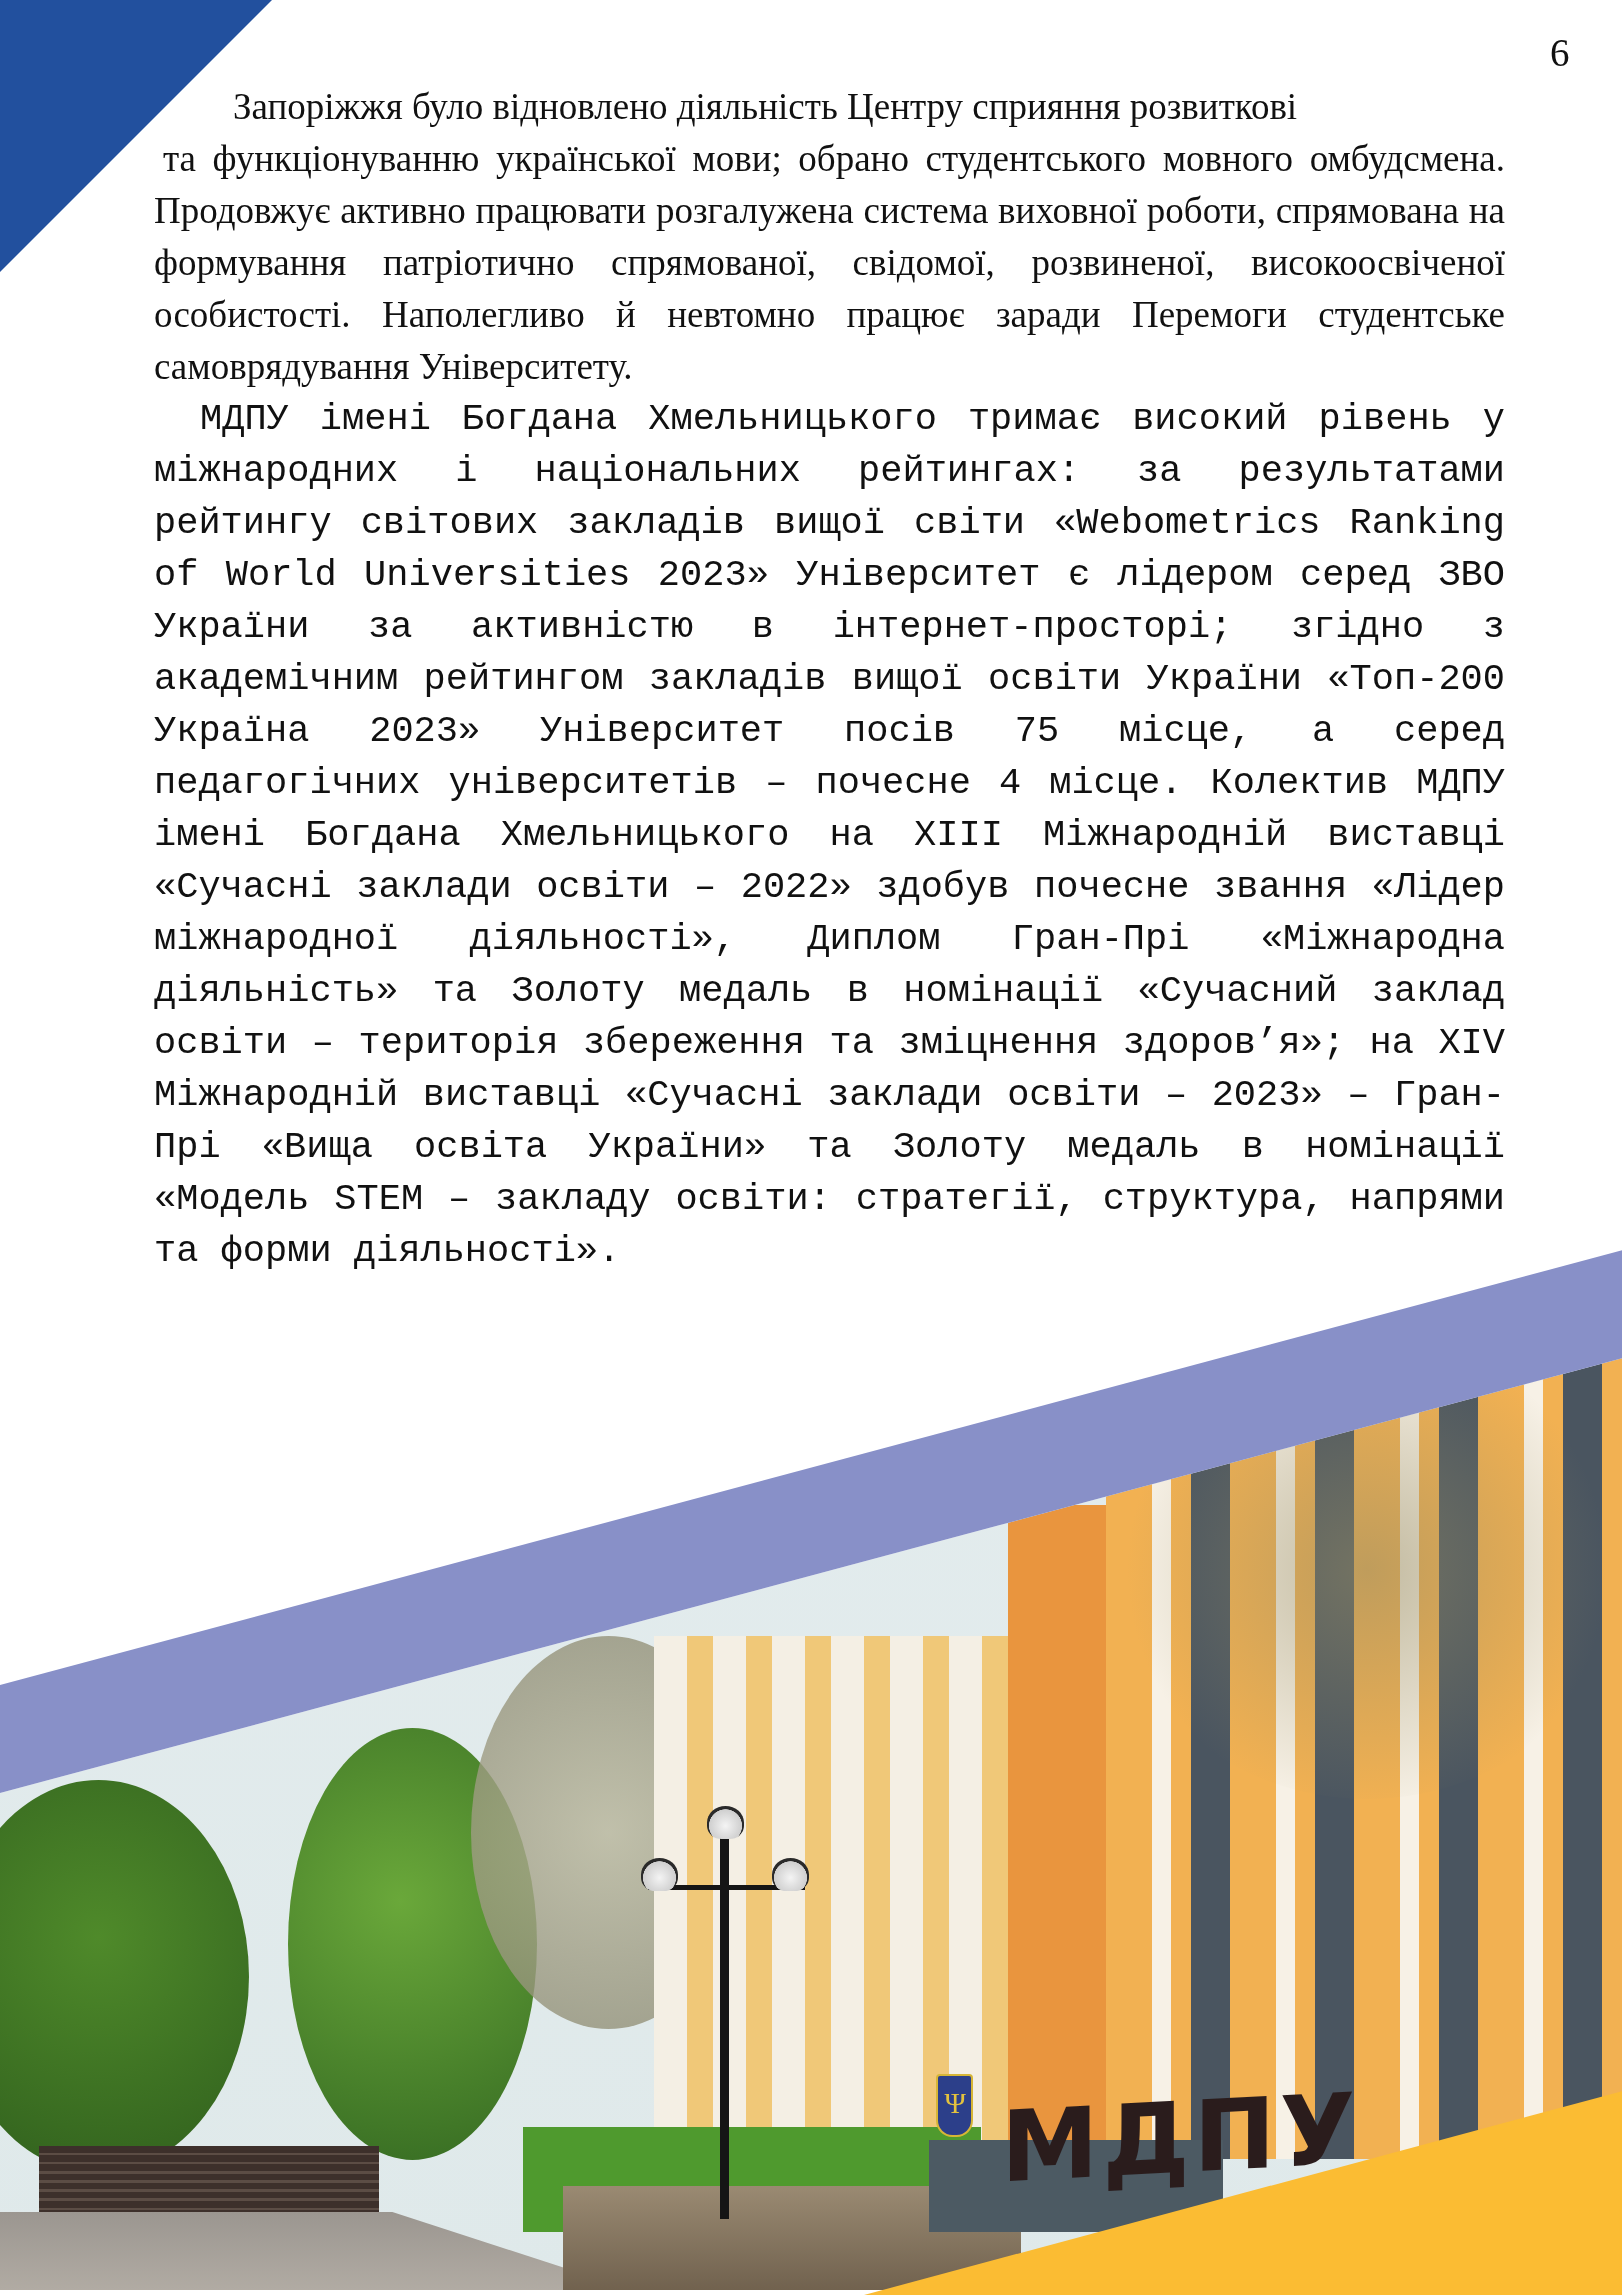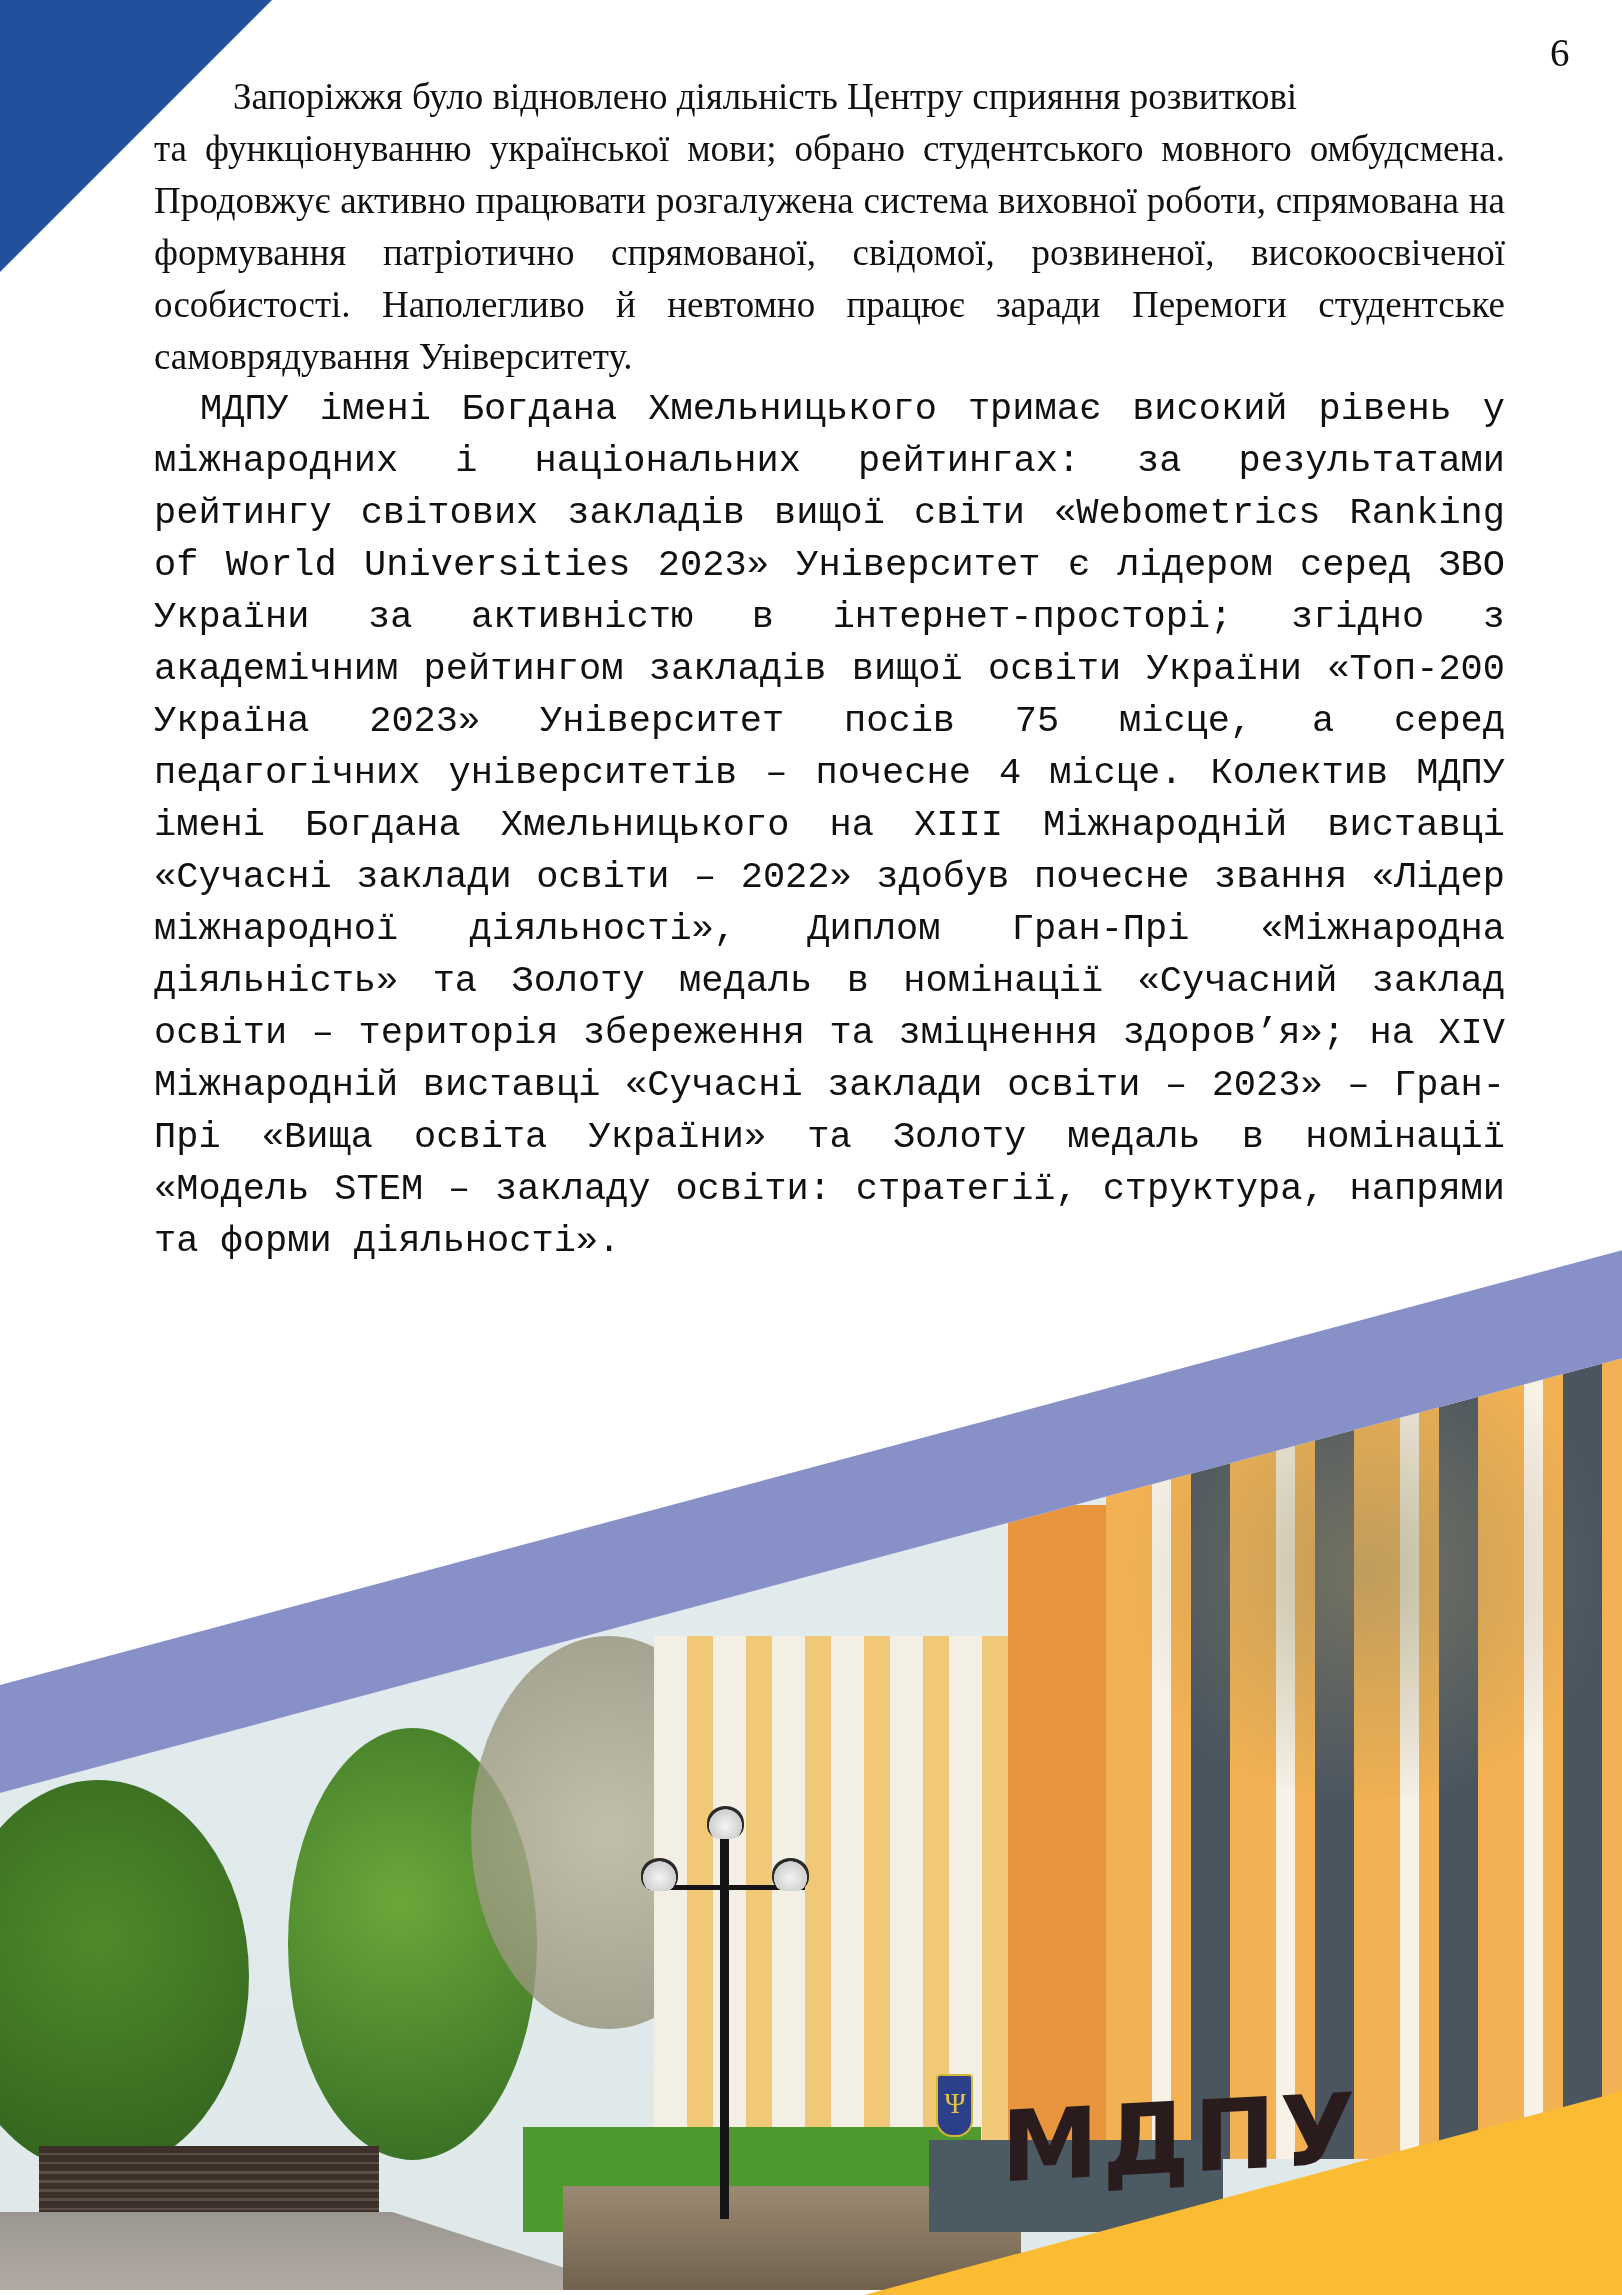--- a/index.html
+++ b/index.html
@@ -1,23 +1,23 @@
 <!DOCTYPE html>
 <html style="font-size:10.5px"><head>
 <meta charset="utf-8">
 <style>
   html,body{margin:0;padding:0;background:#ffffff;}
   body{width:1623px;height:2295px;position:relative;overflow:hidden;font-family:"Liberation Serif","DejaVu Serif",serif;color:#111;}
   .page{position:absolute;left:0;top:0;width:1623px;height:2295px;}
   .corner-blue{position:absolute;left:0;top:0;width:272px;height:272px;clip-path:polygon(0 0,100% 0,0 100%);}
   .page-number{position:absolute;left:1550px;top:30px;font-size:39px;line-height:46px;}
-  .body-text{position:absolute;left:154px;top:71px;width:1351px;font-size:37px;line-height:52px;text-align:justify;text-align-last:left;}
+  .body-text{position:absolute;left:154px;top:81px;width:1351px;font-size:37px;line-height:52px;text-align:justify;text-align-last:left;}
   .body-text p{margin:0;}
   .p1{text-indent:79px;}
-  .p1 .l2{display:block;padding-left:19.6px;}
+  .p1 .l2{display:block;padding-left:19.6px;margin-left:9px;}
   .p2{text-indent:46px;font-family:Liberation Mono, monospace;}
   
   .photo{position:absolute;left:0;top:0;width:1623px;height:2295px;
     clip-path:polygon(0 1793px,1623px 1358px,1623px 2290px,0 2290px);}
   .sky{position:absolute;inset:0;background:linear-gradient(180deg,#e8f0f2 0%,#dfe9ea 100%);}
   .tree{position:absolute;border-radius:50%;}
   .building{position:absolute;}
   .band-lavender{position:absolute;left:0;top:0;width:1623px;height:2295px;
     clip-path:polygon(0 1685px,1623px 1250px,1623px 1358px,0 1793px);}
   .corner-yellow{position:absolute;left:0;top:0;width:1623px;height:2295px;

